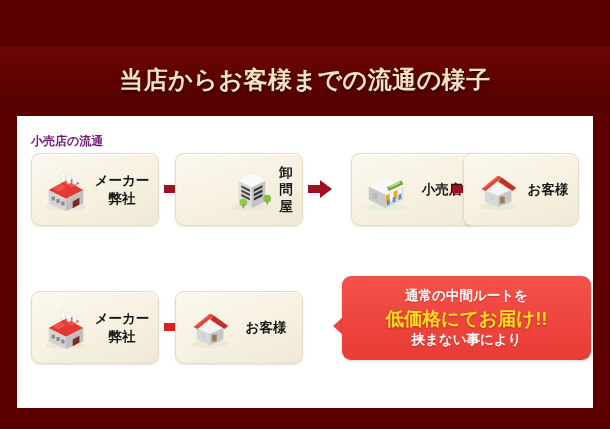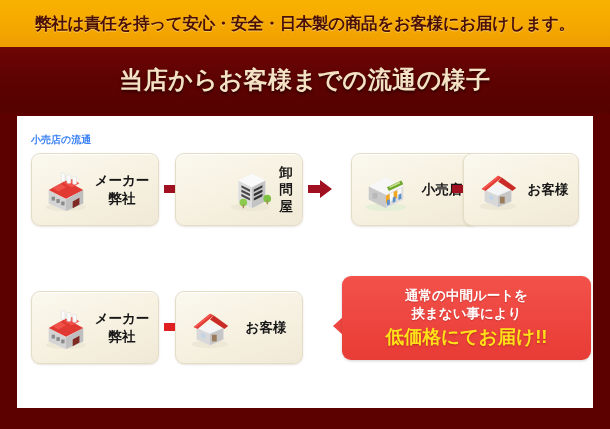--- a/index.html
+++ b/index.html
@@ -40,21 +40,21 @@
   }
 
   
   .panel{
     position:absolute;left:17px;top:116px;width:576px;height:292px;
     background:#FFFFFF;
     box-sizing:border-box;
   }
 
   .section-label{
-    position:absolute;font-size:10px;font-weight:bold;color:#3b82f6;
+    position:absolute;font-size:12px;font-weight:bold;color:#701a75;
     letter-spacing:0px;white-space:nowrap;text-align:right;
   }
 
   
   .card{
     position:absolute;
     background:linear-gradient(160deg,#FBF8EF 0%,#F7F2E2 45%,#F0E9D6 100%);
     border:1px solid #E3DCC6;
     border-radius:9px;
     box-shadow:0 1px 2px rgba(120,100,60,.18), inset 0 1px 0 rgba(255,255,255,.85);
@@ -103,23 +103,20 @@
   .bubble-line.emph{
     font-size:18.5px;color:#FFE11A;margin-top:2px;
     text-shadow:0 1px 2px rgba(130,10,0,.45);
   }
 </style>
 </head>
 <body>
 
 <div class="page">
 
-  <div class="banner">
-    <div class="banner-text">弊社は責任を持って安心・安全・日本製の商品をお客様にお届けします。</div>
-  </div>
 
   <div class="titlebar">
     <div class="title-text">当店からお客様までの流通の様子</div>
   </div>
 
   <div class="panel">
 
     <div class="section-label" style="left:14px;top:17px;">小売店の流通</div>
 
     <div class="card" style="left:14px;top:37px;width:128px;height:73px;">
@@ -278,18 +275,18 @@
       </div>
       <div class="card-label">お客様</div>
     </div>
 
   </div>
 
   <div class="callout">
     <div class="bubble-tail"></div>
     <div class="bubble">
       <div class="bubble-line">通常の中間ルートを</div>
+      <div class="bubble-line emph">低価格にてお届け!!</div>
       <div class="bubble-line">挟まない事により</div>
-      <div class="bubble-line emph">低価格にてお届け!!</div>
     </div>
   </div>
 
 </div>
 
 </body></html>

